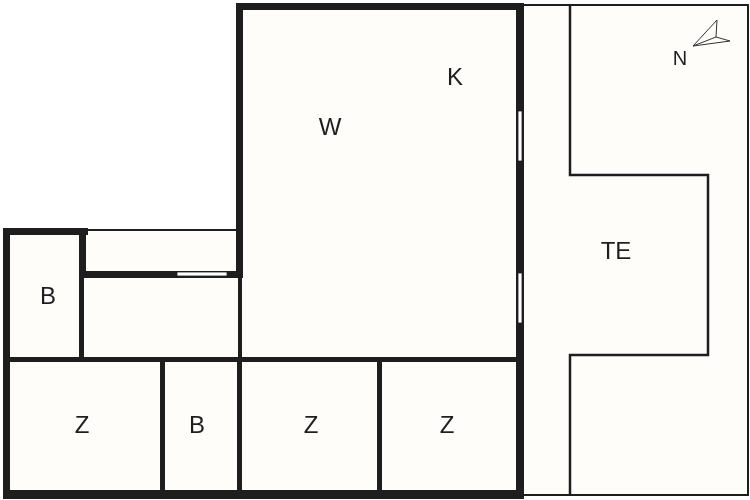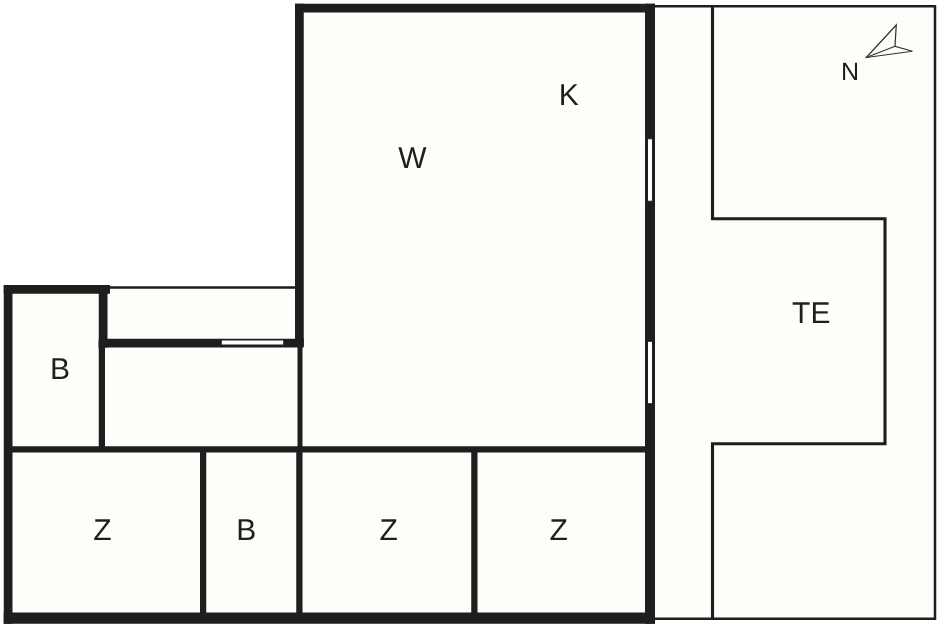--- a/index.html
+++ b/index.html
@@ -48,20 +48,20 @@
     </g>
 
     <g fill="none" stroke="#333" stroke-width="1">
       <polygon points="693,46 717,20 716,37 730,41"></polygon>
       <line x1="693" y1="46" x2="716" y2="37"></line>
     </g>
   </svg>
 
   <span class="lbl" style="left:330px;top:127px">W</span>
   <span class="lbl" style="left:455px;top:77px">K</span>
-  <span class="lbl" style="left:649px;top:251px">TE</span>
+  <span class="lbl" style="left:616px;top:251px">TE</span>
   <span class="lbl" style="left:48px;top:296px">B</span>
   <span class="lbl" style="left:82px;top:425px">Z</span>
   <span class="lbl" style="left:197px;top:425px">B</span>
   <span class="lbl" style="left:311px;top:425px">Z</span>
   <span class="lbl" style="left:447px;top:425px">Z</span>
   <span class="lbl nlbl" style="left:680px;top:58px">N</span>
 </div>
 
 </body></html>

